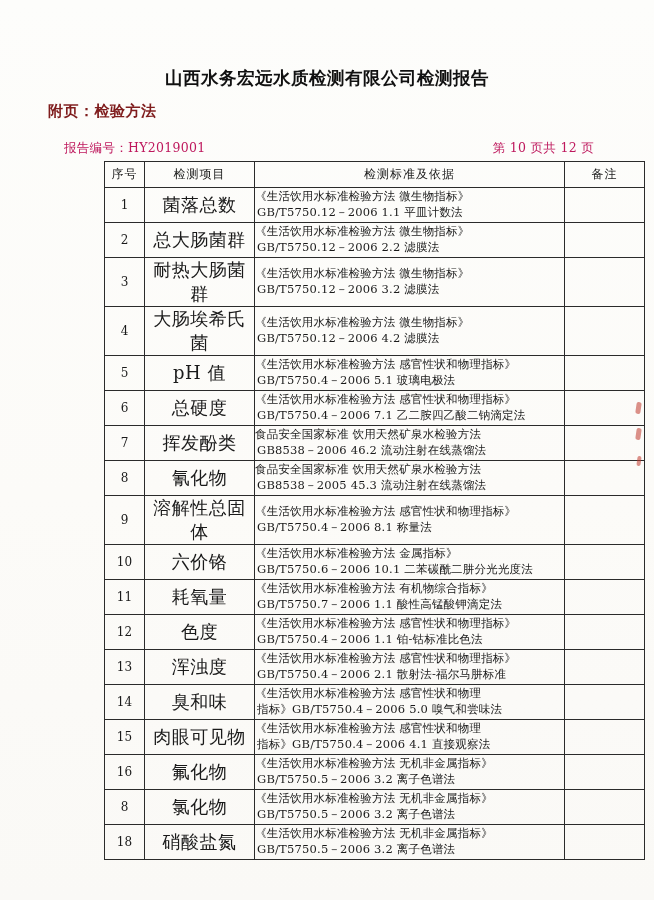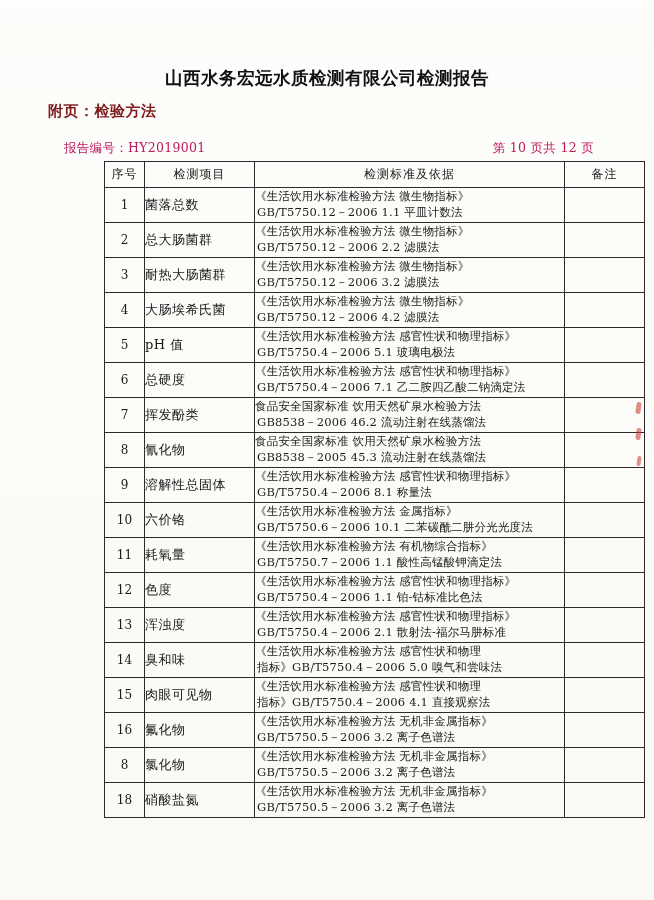--- a/index.html
+++ b/index.html
@@ -89,21 +89,22 @@
   .col-item { width: 110px; }
   .col-std { width: 310px; }
   .col-note { width: 80px; }
 
   tbody tr { height: 35px; }
   td.idx {
     text-align: center;
     font-size: 12px;
   }
   td.item {
-    font-size: 13px;
+    text-align: center;
+    font-size: 18px;
     letter-spacing: 0.5px;
   }
   td.std {
     font-size: 11.5px;
     padding: 2px 4px 2px 5px;
     line-height: 1.35;
     letter-spacing: 0.2px;
   }
   td.std .l1, td.std .l2 { display: block; white-space: nowrap; }
   td.std .l2 { padding-left: 2px; }

